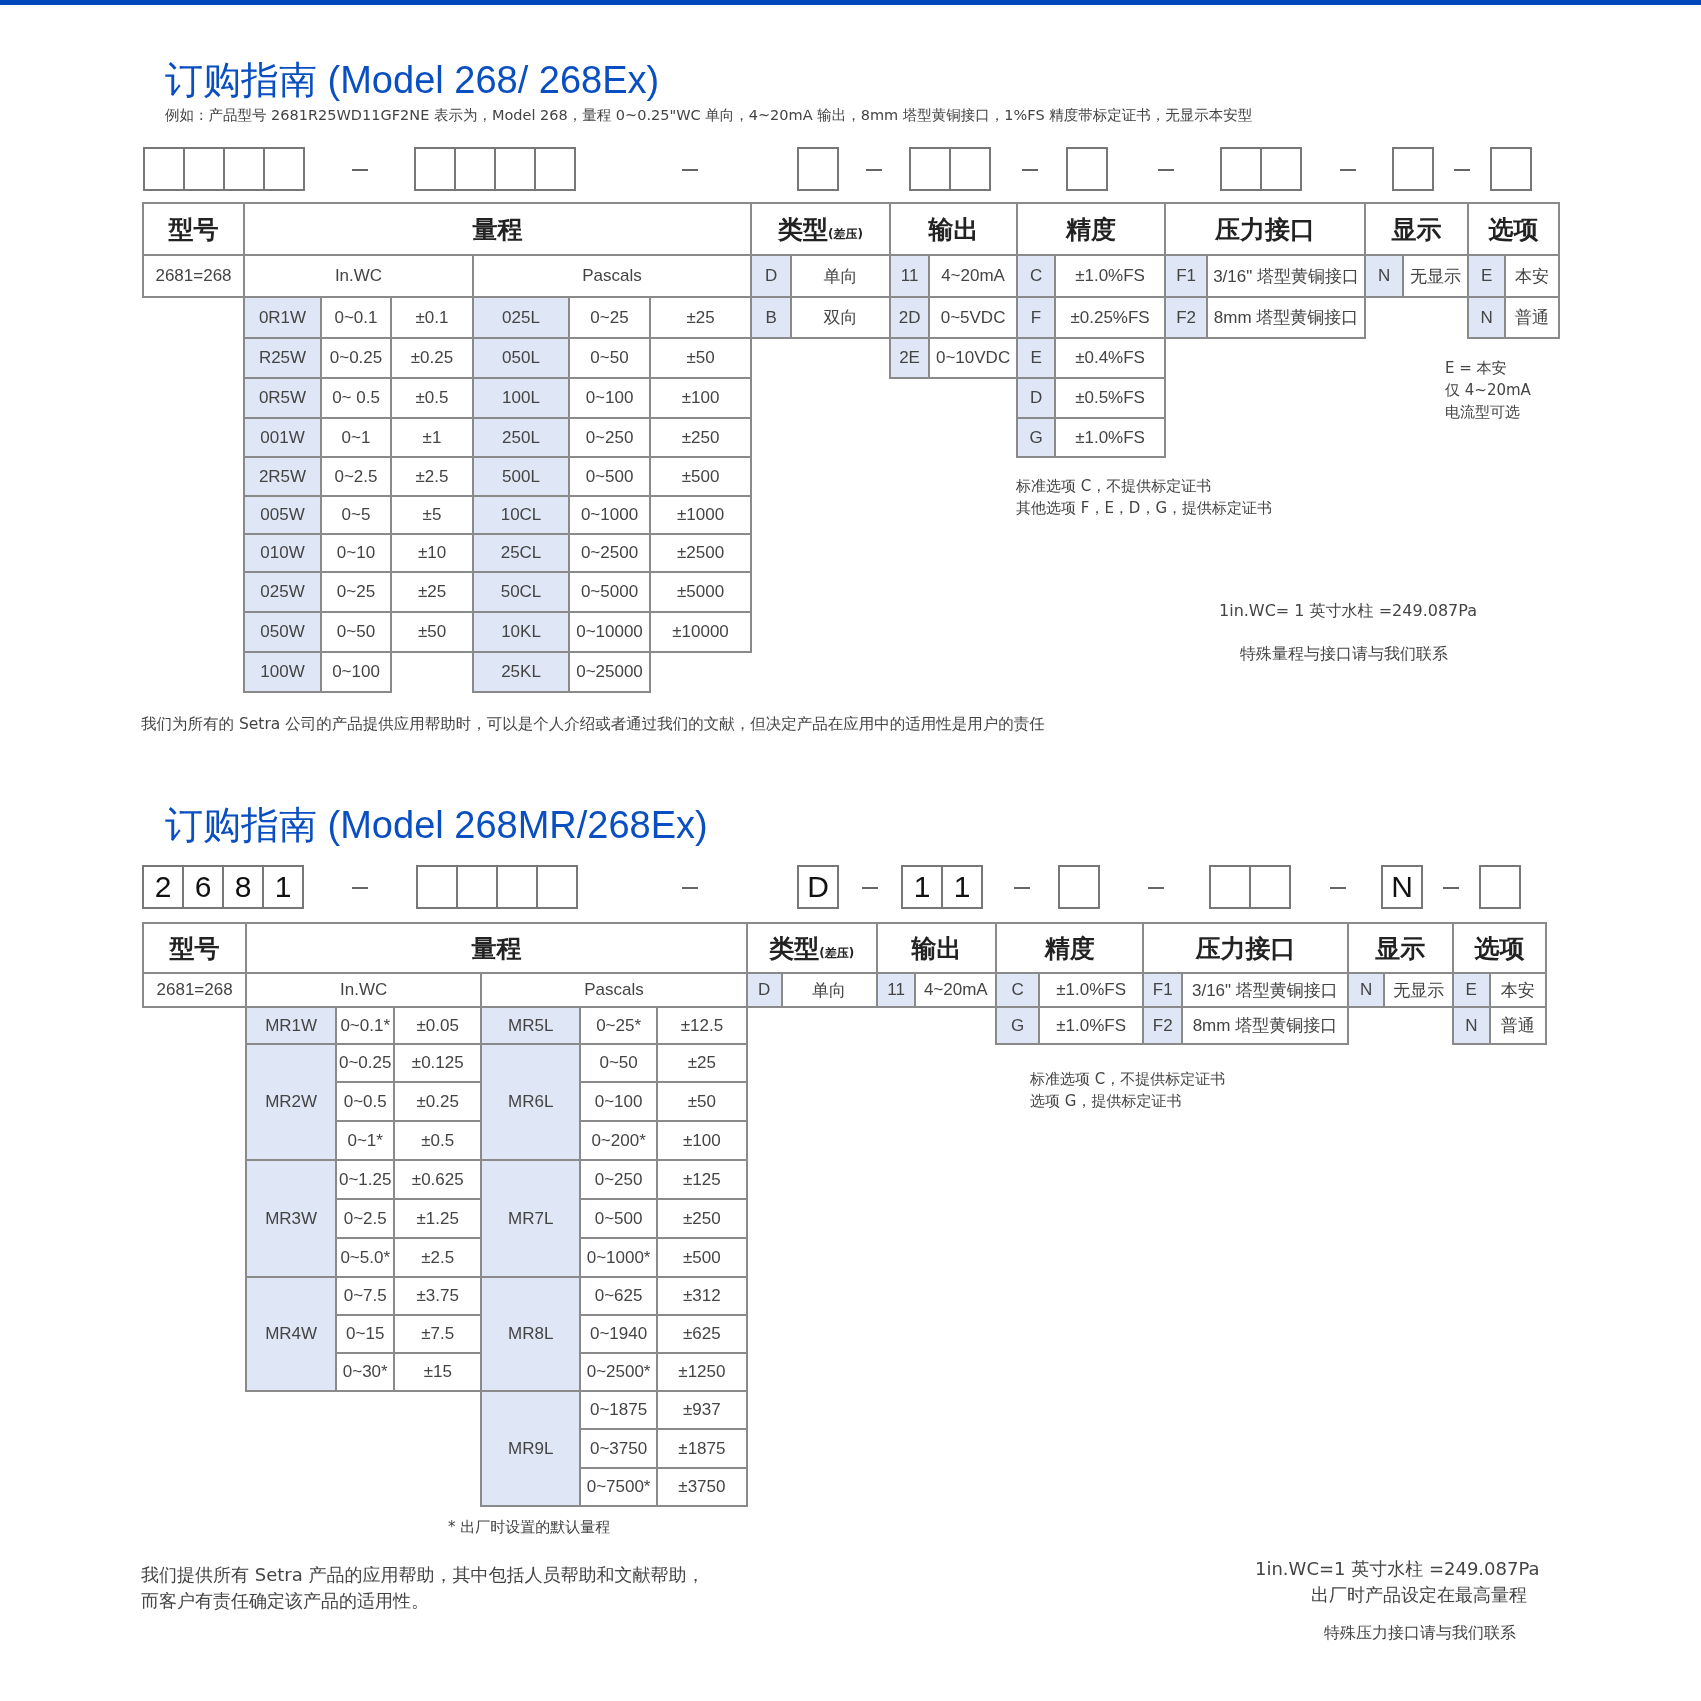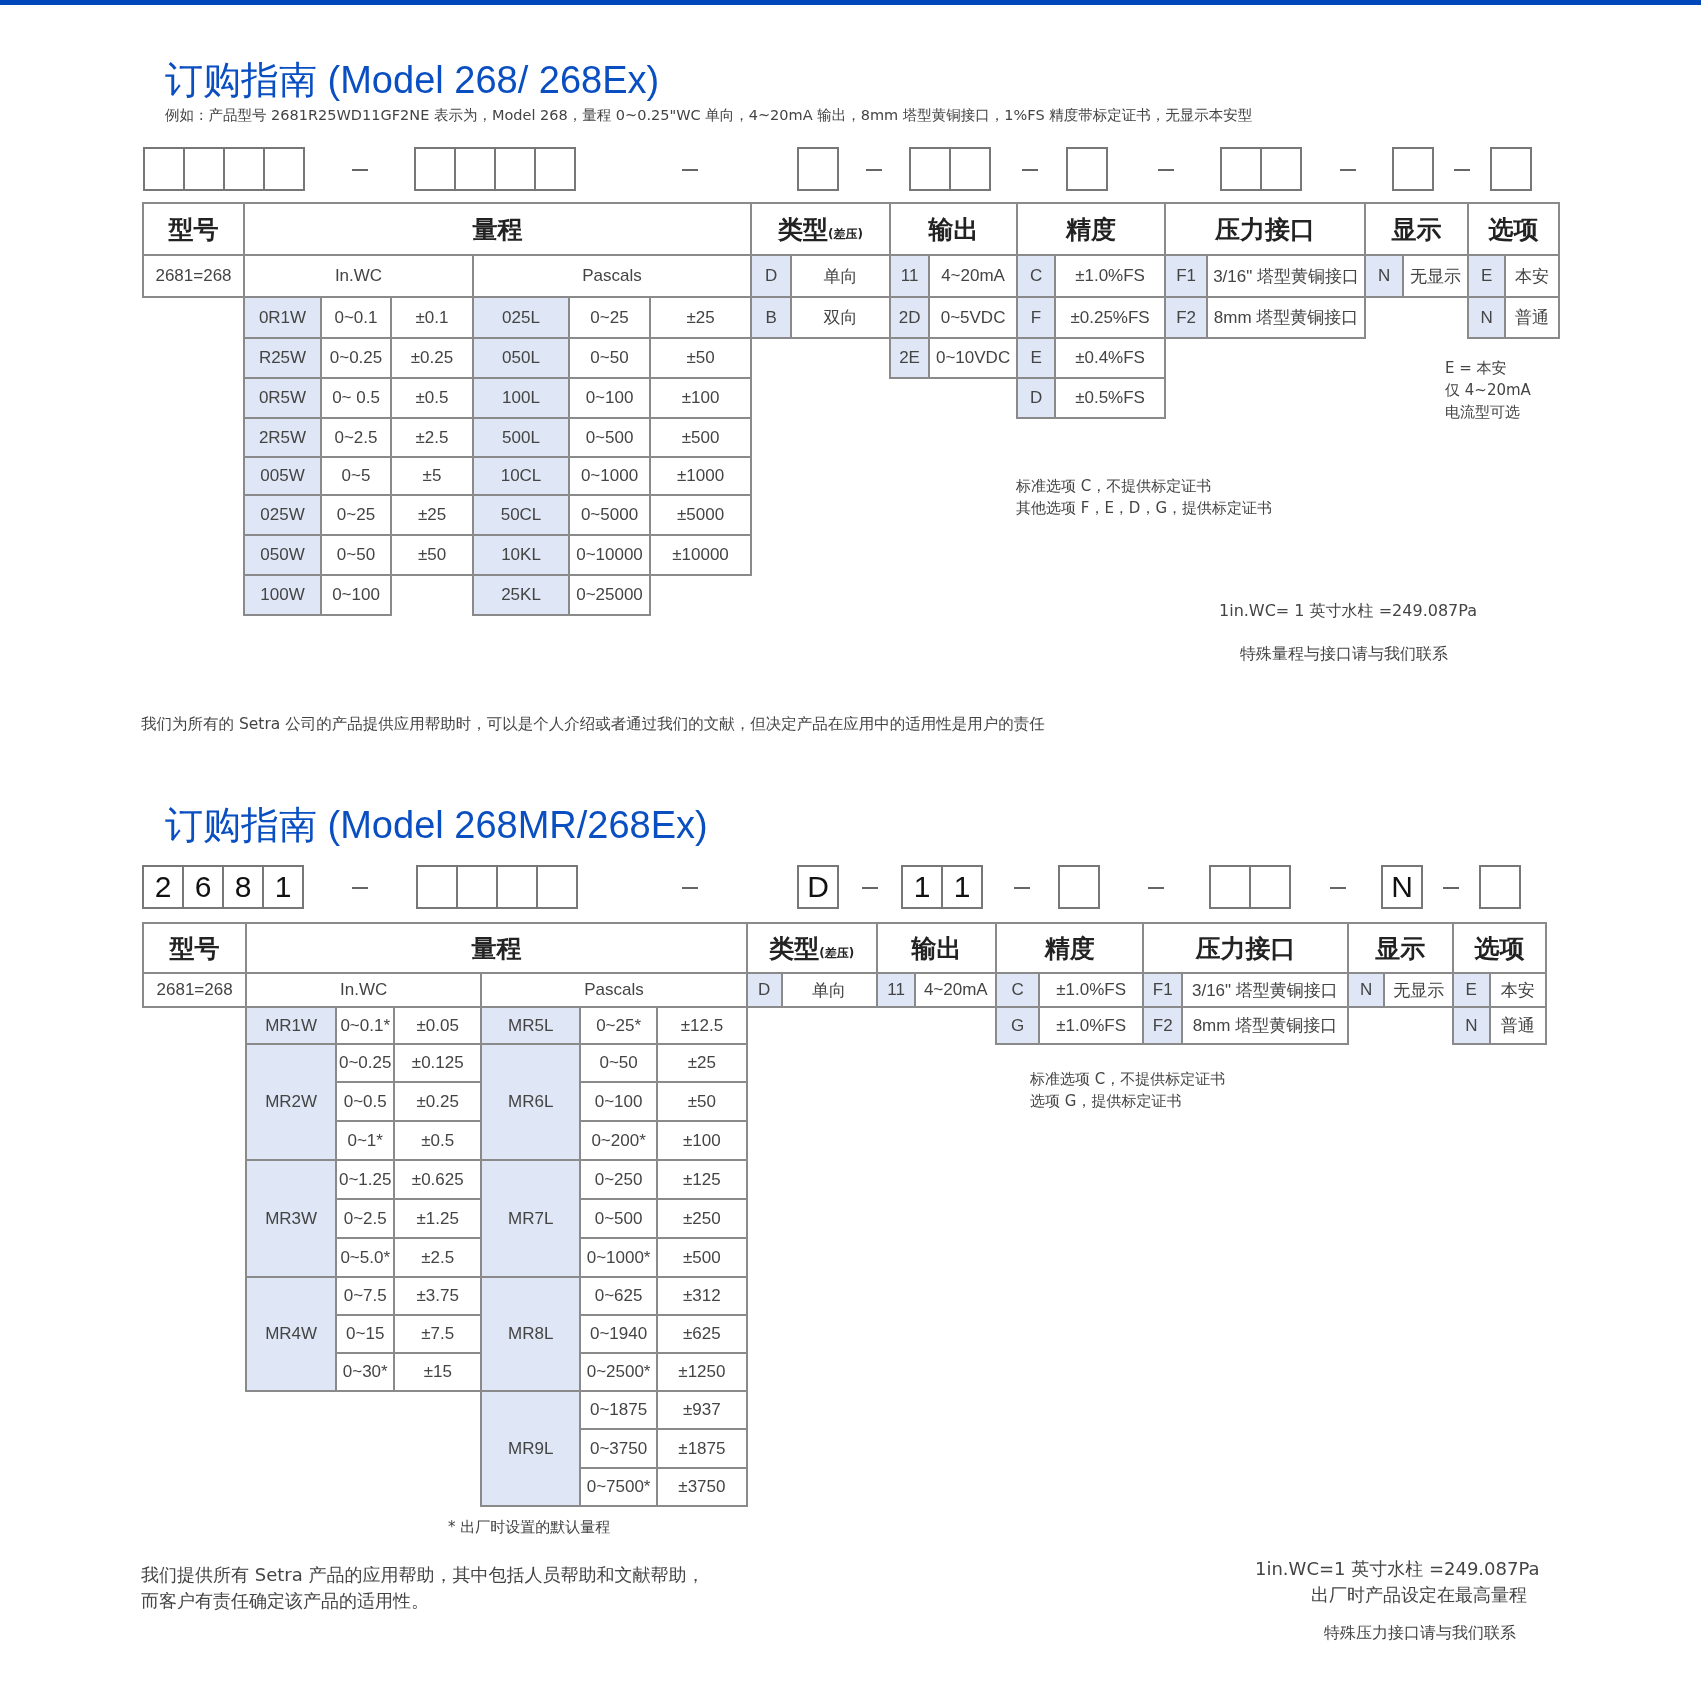--- a/index.html
+++ b/index.html
@@ -169,39 +169,62 @@
     <td>±0.5</td>
     <td class="code">100L</td>
     <td>0~100</td>
     <td>±100</td>
     <td class="blank" colspan="4"></td>
     <td class="code">D</td>
     <td>±0.5%FS</td>
     <td class="blank" colspan="6"></td>
   </tr>
 
+  <tr style="height:39px;">
+    <td class="blank"></td>
+    <td class="code">001W</td>
+    <td>0~1</td>
+    <td>±1</td>
+    <td class="code">250L</td>
+    <td>0~250</td>
+    <td>±250</td>
+    <td class="blank" colspan="4"></td>
+    <td class="code">G</td>
+    <td>±1.0%FS</td>
+    <td class="blank" colspan="6"></td>
+  </tr>
 
   <tr style="height:39px;">
     <td class="blank"></td>
     <td class="code">2R5W</td>
     <td>0~2.5</td>
     <td>±2.5</td>
     <td class="code">500L</td>
     <td>0~500</td>
     <td>±500</td>
     <td class="blank" colspan="12"></td>
   </tr>
   <tr style="height:38px;">
     <td class="blank"></td>
     <td class="code">005W</td>
     <td>0~5</td>
     <td>±5</td>
     <td class="code">10CL</td>
     <td>0~1000</td>
     <td>±1000</td>
+    <td class="blank" colspan="12"></td>
+  </tr>
+  <tr style="height:38px;">
+    <td class="blank"></td>
+    <td class="code">010W</td>
+    <td>0~10</td>
+    <td>±10</td>
+    <td class="code">25CL</td>
+    <td>0~2500</td>
+    <td>±2500</td>
     <td class="blank" colspan="12"></td>
   </tr>
   <tr style="height:40px;">
     <td class="blank"></td>
     <td class="code">025W</td>
     <td>0~25</td>
     <td>±25</td>
     <td class="code">50CL</td>
     <td>0~5000</td>
     <td>±5000</td>

